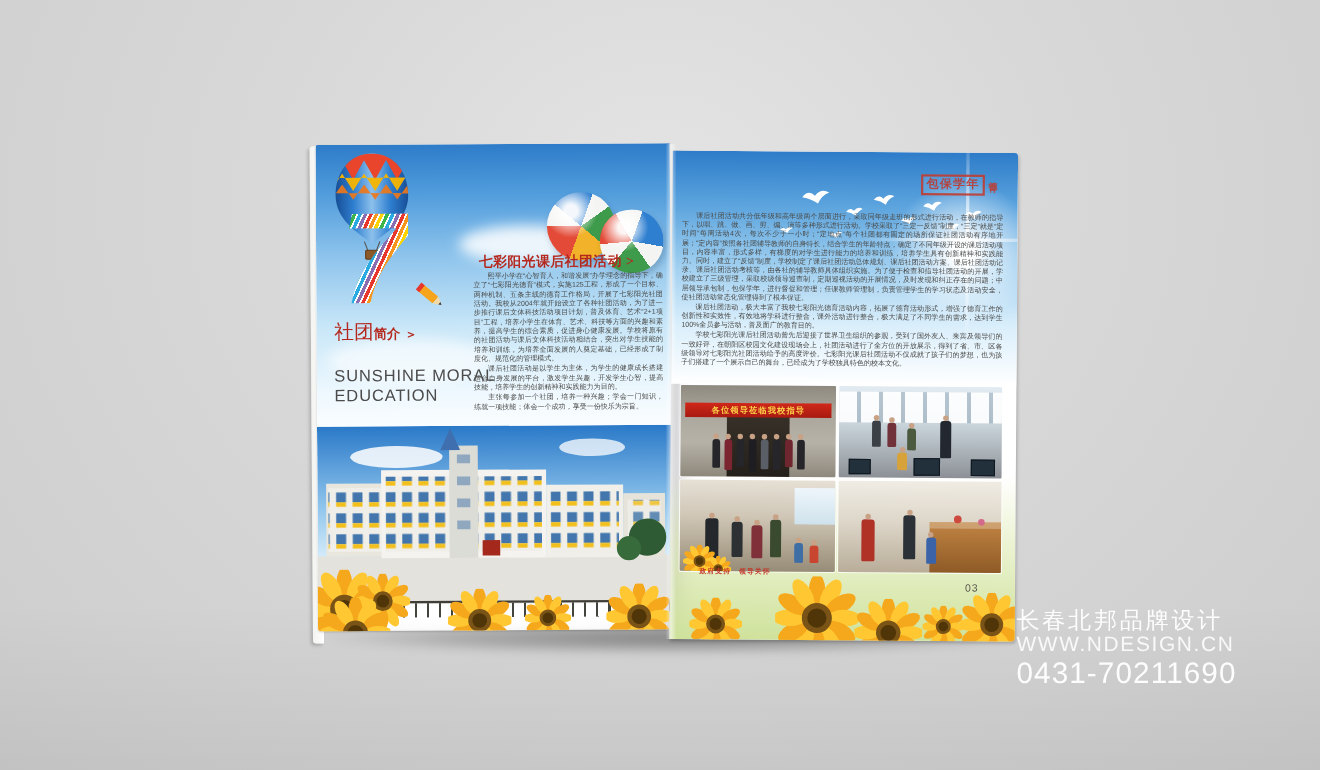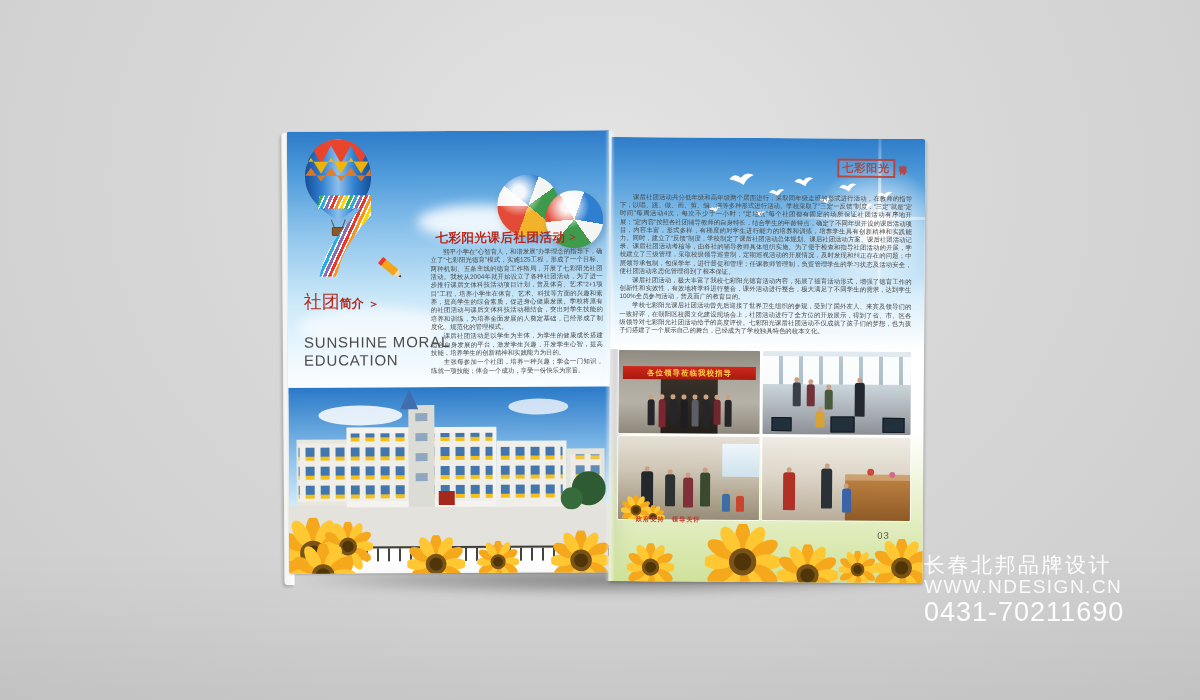--- a/index.html
+++ b/index.html
@@ -289,21 +289,21 @@
       <use href="#dove" x="95" y="10" width="20" height="11"></use>
       <use href="#dove" x="120" y="30" width="14" height="8"></use>
       <use href="#dove" x="140" y="16" width="18" height="10"></use>
       <use href="#dove" x="160" y="36" width="14" height="8"></use>
       <use href="#dove" x="178" y="24" width="16" height="9"></use>
       <use href="#dove" x="10" y="40" width="12" height="7"></use>
       <use href="#dove" x="55" y="44" width="12" height="7"></use>
     </svg>
 
     <div class="seal">
-      <div class="seal-box">七彩阳光</div>
+      <div class="seal-box">包保学年</div>
       <div class="seal-sub">德育</div>
     </div>
 
     <div class="rp-body">
       <p>课后社团活动共分低年级和高年级两个层面进行，采取同年级走班的形式进行活动，在教师的指导下，以唱、跳、做、画、剪、编、演等多种形式进行活动。学校采取了“三定一反馈”制度，“三定”就是“定时间”每周活动4次，每次不少于一小时；“定地点”每个社团都有固定的场所保证社团活动有序地开展；“定内容”按照各社团辅导教师的自身特长，结合学生的年龄特点，确定了不同年级开设的课后活动项目，内容丰富，形式多样，有梯度的对学生进行能力的培养和训练，培养学生具有创新精神和实践能力。同时，建立了“反馈”制度，学校制定了课后社团活动总体规划、课后社团活动方案、课后社团活动记录、课后社团活动考核等，由各社的辅导教师具体组织实施。为了便于检查和指导社团活动的开展，学校建立了三级管理，采取校级领导巡查制，定期巡视活动的开展情况，及时发现和纠正存在的问题；中层领导承包制，包保学年，进行督促和管理；任课教师管理制，负责管理学生的学习状态及活动安全，使社团活动常态化管理得到了根本保证。</p>
       <p>课后社团活动，极大丰富了我校七彩阳光德育活动内容，拓展了德育活动形式，增强了德育工作的创新性和实效性，有效地将学科进行整合，课外活动进行整合，极大满足了不同学生的需求，达到学生100%全员参与活动，普及面广的教育目的。</p>
       <p>学校七彩阳光课后社团活动曾先后迎接了世界卫生组织的参观，受到了国外友人、来宾及领导们的一致好评，在朝阳区校园文化建设现场会上，社团活动进行了全方位的开放展示，得到了省、市、区各级领导对七彩阳光社团活动给予的高度评价。七彩阳光课后社团活动不仅成就了孩子们的梦想，也为孩子们搭建了一个展示自己的舞台，已经成为了学校独具特色的校本文化。</p>
     </div>
 
     <div class="photo-grid">

